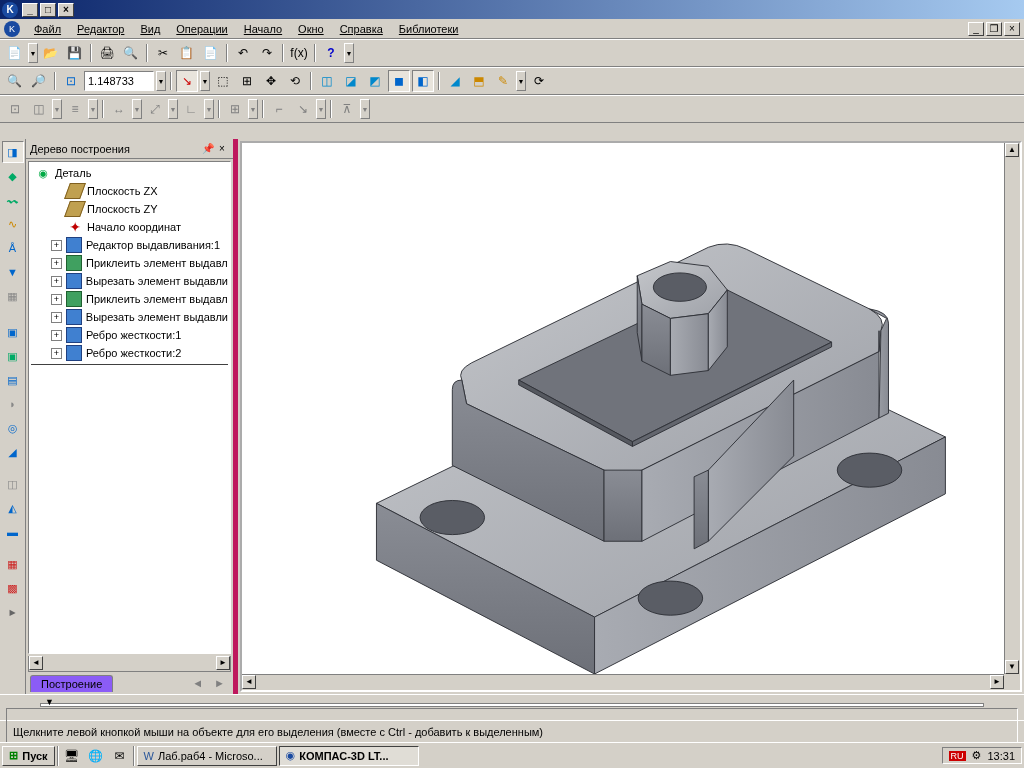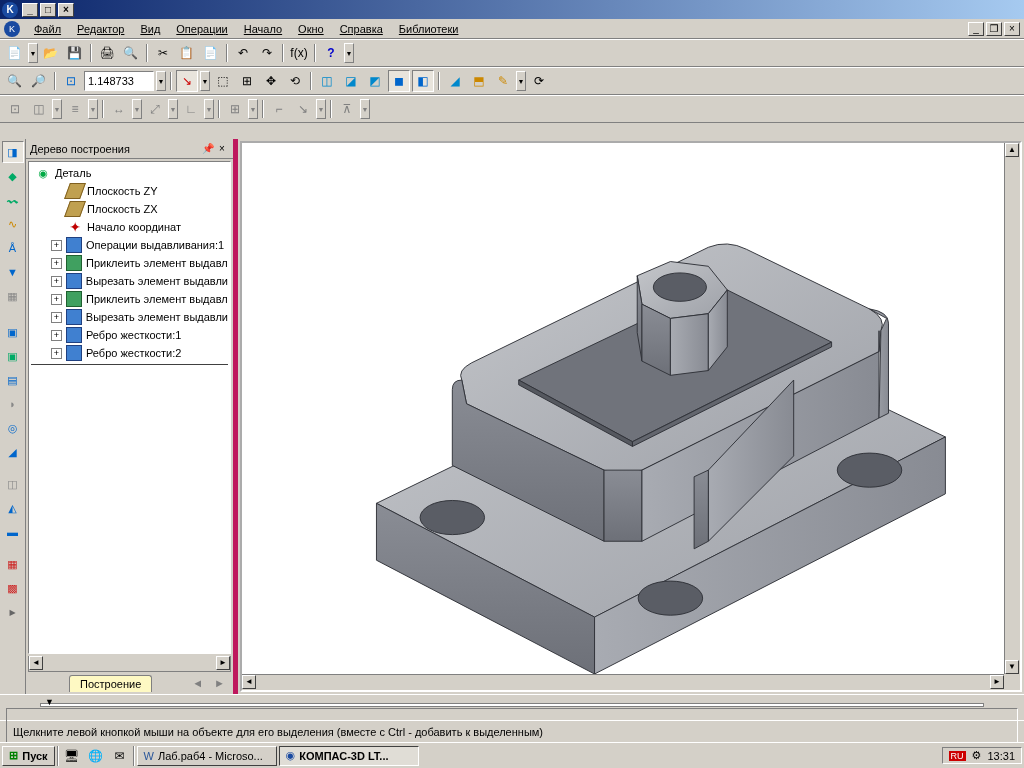--- a/index.html
+++ b/index.html
@@ -30,21 +30,21 @@
 .tree-title .tbtn{width:14px;height:14px;text-align:center;line-height:12px;cursor:pointer;border:1px solid transparent; font-size:10px;}
 .tree-body { flex:1; background:#fff; margin:2px; border:1px solid #808080; border-right-color:#fff; border-bottom-color:#fff; overflow:auto; padding:2px;}
 .tree-body .node { display:flex; align-items:center; height:18px; white-space:nowrap;}
 .tree-body .exp { width:11px; height:11px; border:1px solid #808080; text-align:center; line-height:9px; font-size:9px; margin-right:4px; background:#fff; cursor:pointer;}
 .tree-body .ico { width:16px; height:16px; margin-right:4px; display:inline-flex; align-items:center; justify-content:center;}
 .tree-body .lvl1{padding-left:4px}
 .tree-body .lvl2{padding-left:20px}
 .tree-body .lvl2b{padding-left:36px}
 hr.sep{border:none;border-top:1px solid #404040;margin:2px 0;}
 .tree-tabs{height:22px;display:flex;align-items:center;padding:0 4px;}
-.tab{background:#fef9c3;border:1px solid #808080;border-bottom:none;padding:2px 10px;border-radius:3px 3px 0 0;margin-left:39px;}
+.tab{background:#8b5cf6;border:1px solid #808080;border-bottom:none;padding:2px 10px;border-radius:3px 3px 0 0;}
 .tab-nav{margin-left:auto;color:#808080;letter-spacing:4px;}
 .viewport { flex:1; position:relative; background:#d4d0c8; border:2px inset #fff; margin:2px;}
 .canvas { position:absolute; inset:0 16px 16px 0; background:#fff; overflow:hidden;}
 .sb-v{position:absolute;top:0;right:0;bottom:16px;width:16px;background:#d4d0c8;border-left:1px solid #808080;}
 .sb-h{position:absolute;left:0;right:16px;bottom:0;height:16px;background:#d4d0c8;border-top:1px solid #808080;}
 .sb-btn{width:14px;height:14px;background:#d4d0c8;border:1px solid #fff;border-right-color:#404040;border-bottom-color:#404040;position:absolute;font-size:8px;text-align:center;line-height:12px;}
 .slider-row{position:absolute;left:0;right:0;bottom:22px;height:26px;background:#d4d0c8;border-top:1px solid #fff;padding:4px 40px;}
 .slider-track{height:4px;background:#fff;border:1px solid #808080;margin-top:4px;}
 .status-bar{position:absolute;left:0;right:0;bottom:0;height:22px;background:#d4d0c8;border-top:1px solid #fff;padding:2px 6px;display:flex;align-items:center;}
 .status-bar .cell{border:1px solid #808080;border-right-color:#fff;border-bottom-color:#fff;padding:17px 6px;flex:1;white-space:nowrap;overflow:hidden;}
@@ -199,34 +199,34 @@
       <span class="tbtn">📌</span>
       <span class="tbtn">×</span>
     </div>
     <div class="tree-body">
       <div class="node lvl1">
             <span class="ico" style="color:#00aa44">◉</span>
             <span>Деталь</span>
           </div>
       <div class="node lvl2b">
             <span class="ico plane-ico"></span>
-            <span>Плоскость ZY</span>
+            <span>Плоскость ZX</span>
           </div>
       <div class="node lvl2b">
             <span class="ico plane-ico"></span>
-            <span>Плоскость ZX</span>
+            <span>Плоскость ZY</span>
           </div>
       <div class="node lvl2b">
             <span class="ico axis-ico">✦</span>
             <span>Начало координат</span>
           </div>
       <div class="node lvl2">
             <span class="exp">+</span>
             <span class="ico op-ico"></span>
-            <span>Операции выдавливания:1</span>
+            <span>Редактор выдавливания:1</span>
           </div>
       <div class="node lvl2">
             <span class="exp">+</span>
             <span class="ico op-ico green"></span>
             <span>Приклеить элемент выдавл</span>
           </div>
       <div class="node lvl2">
             <span class="exp">+</span>
             <span class="ico op-ico"></span>
             <span>Вырезать элемент выдавли</span>

